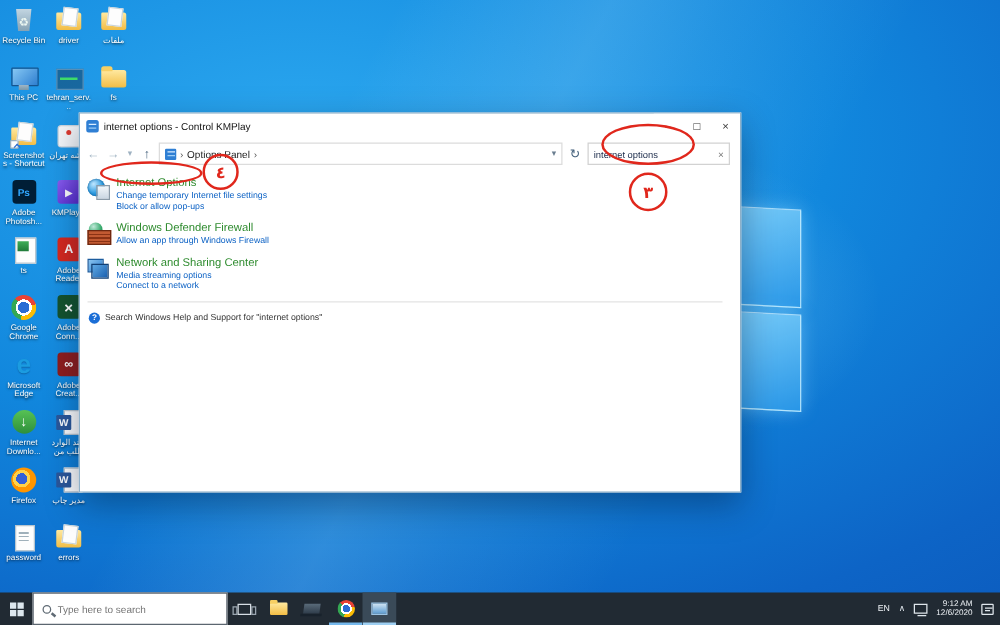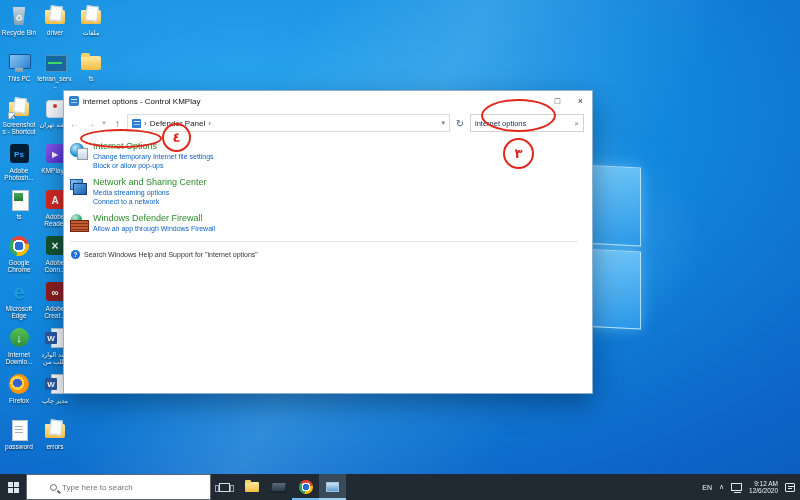--- a/index.html
+++ b/index.html
@@ -159,21 +159,21 @@
   .anno { position:absolute; border:2.5px solid #e0271c; border-radius:50%; z-index:40; }
   .anno-num { display:flex; align-items:center; justify-content:center;
     color:#e0271c; font-weight:bold; font-size:13px; }
 
   
   .taskbar { position:absolute; left:0; bottom:0; width:800px; height:26px; background:#212a33;
     display:flex; align-items:stretch; z-index:50; }
   .start { width:26px; display:flex; align-items:center; justify-content:center; }
   .start-logo { width:11px; height:11px; display:grid; grid-template-columns:1fr 1fr; grid-template-rows:1fr 1fr; gap:1px; }
   .start-logo span { background:#dce6ee; }
-  .tb-search { width:185px; background:#fff; display:flex; align-items:center; gap:5px; padding-left:23px;
+  .tb-search { width:156px; background:#fff; display:flex; align-items:center; gap:5px; padding-left:7px;
     border:1px solid #5c6670; }
   .mag { width:7px; height:7px; border:1.5px solid #5f6a74; border-radius:50%; position:relative; flex:none; }
   .mag::after { content:""; position:absolute; left:5.5px; top:6px; width:4px; height:1.5px;
     background:#5f6a74; transform:rotate(40deg); }
   .tb-search input { border:none; outline:none; font-size:8px; color:#5a5a5a; width:118px;
     font-family:"Liberation Sans","DejaVu Sans",sans-serif; }
   .tb-item { width:27px; display:flex; align-items:center; justify-content:center; position:relative; }
   .tb-item.running { box-shadow:inset 0 -2px 0 #76b9ed; }
   .tb-item.active { background:#3a4a58; box-shadow:inset 0 -2px 0 #9ecff2; }
   .tv { width:11px; height:9px; border:1px solid #d6dde4; position:relative; }
@@ -338,52 +338,52 @@
       </span>
     </div>
     <div class="toolbar">
       <span class="nav-g">←</span>
       <span class="nav-g">→</span>
       <span class="nav-g small">▾</span>
       <span class="nav-g up">↑</span>
       <div class="addrbar">
         <span class="addr-ico"></span>
         <span class="addr-sep">›</span>
-        <span class="addr-txt">Defender Panel</span>
+        <span class="addr-txt">Options Panel</span>
         <span class="addr-sep">›</span>
         <span class="addr-drop">▾</span>
       </div>
       <span class="refresh">↻</span>
       <div class="searchbox">
         <input value="internet options" style="">
         <span class="search-clear">×</span>
       </div>
     </div>
     <div class="content">
       <div class="result">
         <div class="ric ric-io"></div>
         <div>
           <div class="rtitle">Internet Options</div>
           <div class="rlink">Change temporary Internet file settings</div>
           <div class="rlink">Block or allow pop-ups</div>
         </div>
       </div>
       <div class="result">
+        <div class="ric ric-fw"></div>
+        <div>
+          <div class="rtitle">Windows Defender Firewall</div>
+          <div class="rlink">Allow an app through Windows Firewall</div>
+        </div>
+      </div>
+      <div class="result">
         <div class="ric ric-net"></div>
         <div>
           <div class="rtitle">Network and Sharing Center</div>
           <div class="rlink">Media streaming options</div>
           <div class="rlink">Connect to a network</div>
-        </div>
-      </div>
-      <div class="result">
-        <div class="ric ric-fw"></div>
-        <div>
-          <div class="rtitle">Windows Defender Firewall</div>
-          <div class="rlink">Allow an app through Windows Firewall</div>
         </div>
       </div>
       <hr class="help-sep">
       <div class="help-row">
         <span class="help-q">?</span>
         <span class="help-txt">Search Windows Help and Support for "internet options"</span>
       </div>
     </div>
   </div>
 

